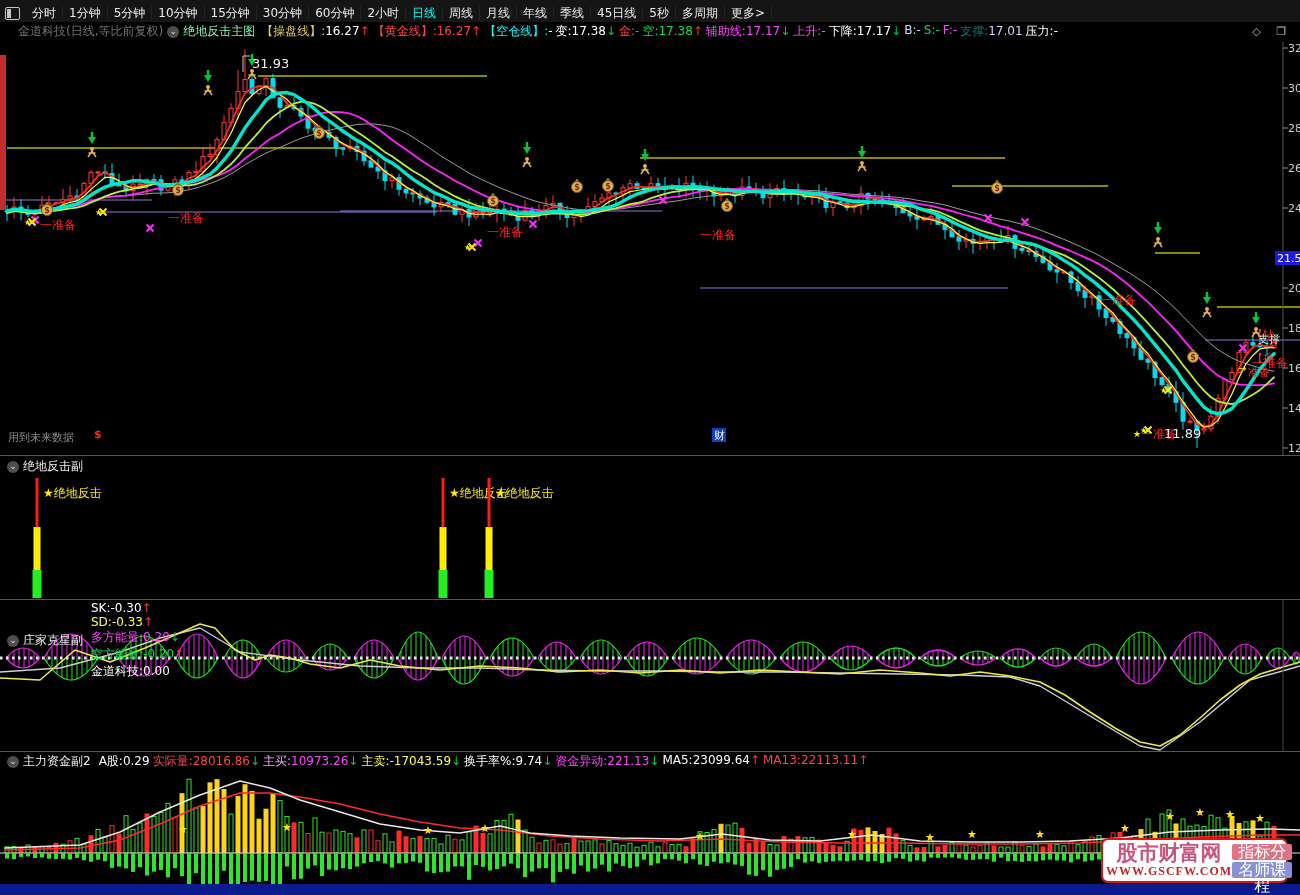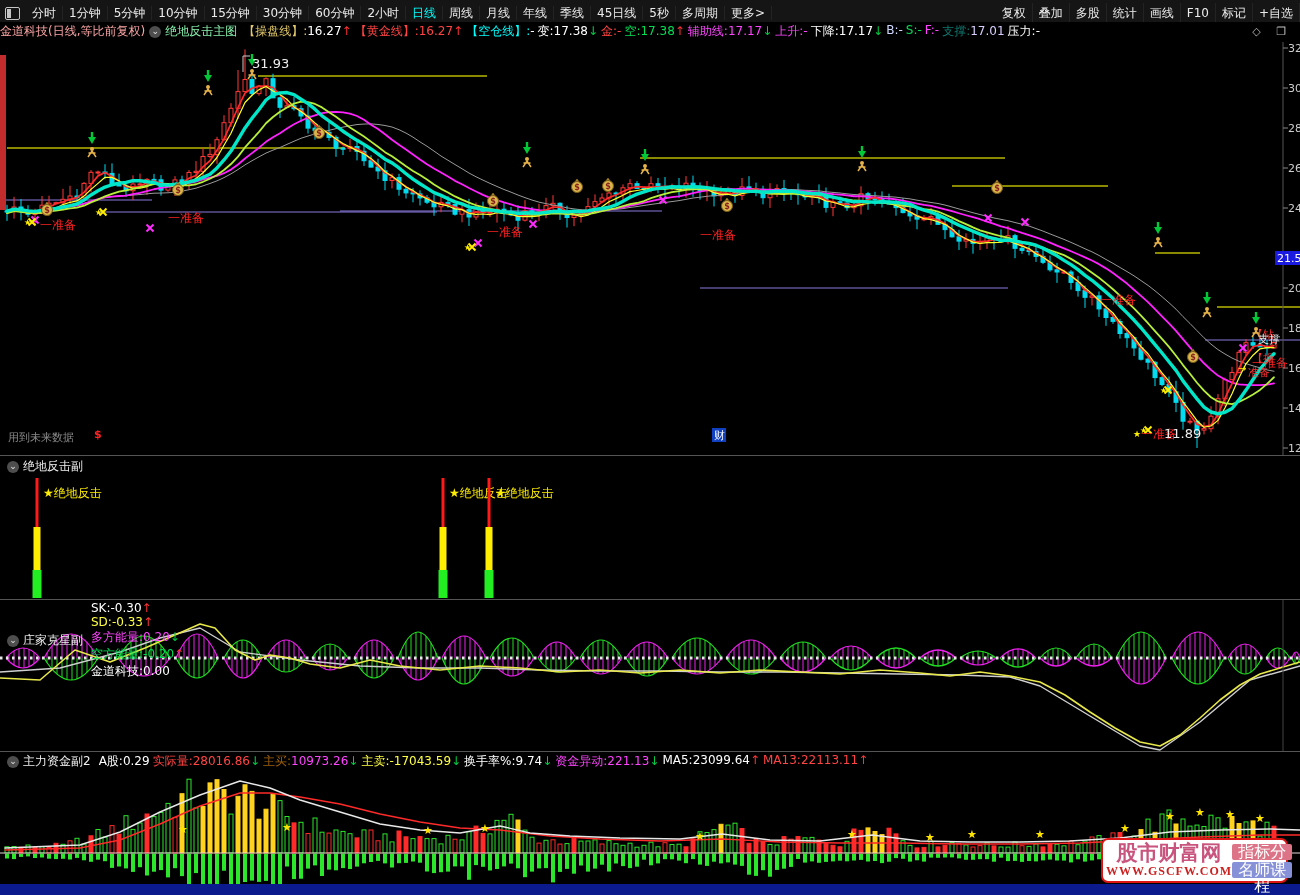--- a/index.html
+++ b/index.html
@@ -10,21 +10,21 @@
   .win-icon{width:13px;height:11px;border:1px solid #c5c5c5;border-radius:2px;margin:0 6px 0 5px;position:relative;flex:0 0 auto;}
   .win-icon::after{content:"";position:absolute;left:1px;top:1px;bottom:1px;width:4px;background:#c5c5c5;}
   .menu-item{padding:0 6px;color:#ececec;white-space:nowrap;border-right:1px solid #232323;line-height:20px;}
   .menu-item.active{color:#00ffff;}
   .menu-right{margin-left:auto;display:flex;}
   .info-bar{position:absolute;top:22px;left:0;width:1300px;height:19px;background:#000;display:flex;
             align-items:center;font-size:12px;white-space:nowrap;overflow:hidden;}
   .inf{margin-right:3px;}
   .chev-icon{display:inline-block;width:12px;height:12px;border-radius:50%;background:#4e4e4e;color:#e5e5e5;
              font-size:9px;line-height:11px;text-align:center;margin:0 4px;flex:0 0 auto;}
-  .stock-title{color:#fca5a5;margin-left:0;}
+  .stock-title{color:#737373;margin-left:18px;}
   .ind-title{color:#86efac;}
   .bar-right-icons{margin-left:auto;margin-right:8px;color:#bbb;letter-spacing:6px;font-size:11px;}
   .sep{position:absolute;left:0;width:1300px;height:1px;background:#555;z-index:4;}
   .red-bar{position:absolute;left:0;top:55px;width:6px;height:155px;background:#c22c2c;z-index:3;}
   .panel-svg{position:absolute;left:0;}
   .panel-header{position:absolute;left:3px;display:flex;align-items:center;font-size:12px;z-index:5;white-space:nowrap;}
   .ph-title{color:#f0f0f0;margin-right:8px;}
   .watermark{position:absolute;left:1101px;top:838px;width:187px;height:45px;background:#fff;border:2px solid #dd1414;
              border-radius:7px;z-index:9;display:flex;align-items:center;padding:1px 3px;box-sizing:border-box;}
   .wm-left{flex:1;text-align:center;}
@@ -35,30 +35,20 @@
   .wm-badge.b1{background:#dd7386;}
   .wm-badge.b2{background:#8791d8;}
   .bottom-strip{position:absolute;left:0;top:884px;width:1300px;height:11px;background:#0b1b8e;z-index:2;}
 </style>
 </head>
 <body>
 
 <div class="menu-bar">
   <span class="win-icon"></span>
   <span id="menu-left"><span class="menu-item">分时</span><span class="menu-item">1分钟</span><span class="menu-item">5分钟</span><span class="menu-item">10分钟</span><span class="menu-item">15分钟</span><span class="menu-item">30分钟</span><span class="menu-item">60分钟</span><span class="menu-item">2小时</span><span class="menu-item active">日线</span><span class="menu-item">周线</span><span class="menu-item">月线</span><span class="menu-item">年线</span><span class="menu-item">季线</span><span class="menu-item">45日线</span><span class="menu-item">5秒</span><span class="menu-item">多周期</span><span class="menu-item">更多&gt;</span></span>
-  <span class="menu-right" id="menu-right">
-      <span class="menu-item">复权</span>
-      <span class="menu-item">叠加</span>
-      <span class="menu-item">多股</span>
-      <span class="menu-item">统计</span>
-      <span class="menu-item">画线</span>
-      <span class="menu-item">F10</span>
-      <span class="menu-item">标记</span>
-      <span class="menu-item">+自选</span>
-    </span>
 </div>
 
 <div class="info-bar">
   <span class="stock-title">金道科技(日线,等比前复权)</span>
   <span class="chev-icon">⌄</span>
   <span class="ind-title">绝地反击主图</span>
   <span id="info-fields" style="display:flex;margin-left:6px;">
       <span class="inf"><span style="color: rgb(227, 201, 106);">【操盘线】:</span><span style="color: rgb(255, 255, 255);">16.27</span><span style="color: rgb(255, 51, 51);">↑</span></span>
       <span class="inf"><span style="color: rgb(255, 68, 68);">【黄金线】:</span><span style="color: rgb(255, 68, 68);">16.27</span><span style="color: rgb(255, 51, 51);">↑</span></span>
       <span class="inf"><span style="color: rgb(0, 255, 255);">【空仓线】:</span><span style="color: rgb(255, 255, 255);">-</span></span>
@@ -1138,21 +1128,21 @@
     <line x1="1283" y1="600" x2="1283" y2="751" stroke="#444" stroke-width="1"></line>
   </svg>
 
 <div class="sep" style="top:751px;"></div>
 <div class="panel-header" style="top:753px;">
   <span class="chev-icon">⌄</span>
   <span class="ph-title">主力资金副2</span>
   <span id="zijin-fields" style="display:flex;">
       <span class="inf"><span style="color: rgb(255, 255, 255);">A股:</span><span style="color: rgb(255, 255, 255);">0.29</span></span>
       <span class="inf"><span style="color: rgb(255, 68, 68);">实际量:</span><span style="color: rgb(255, 68, 68);">28016.86</span><span style="color: rgb(0, 204, 68);">↓</span></span>
-      <span class="inf"><span style="color: #a16207;">主买:</span><span style="color: rgb(255, 68, 255);">10973.26</span><span style="color: rgb(0, 204, 68);">↓</span></span>
+      <span class="inf"><span style="color: #f0abfc;">主买:</span><span style="color: rgb(255, 68, 255);">10973.26</span><span style="color: rgb(0, 204, 68);">↓</span></span>
       <span class="inf"><span style="color: rgb(255, 255, 68);">主卖:</span><span style="color: rgb(255, 255, 68);">-17043.59</span><span style="color: rgb(0, 204, 68);">↓</span></span>
       <span class="inf"><span style="color: rgb(255, 255, 255);">换手率%:</span><span style="color: rgb(255, 255, 255);">9.74</span><span style="color: rgb(0, 204, 68);">↓</span></span>
       <span class="inf"><span style="color: rgb(255, 68, 255);">资金异动:</span><span style="color: rgb(255, 68, 255);">221.13</span><span style="color: rgb(0, 204, 68);">↓</span></span>
       <span class="inf"><span style="color: rgb(255, 255, 255);">MA5:</span><span style="color: rgb(255, 255, 255);">23099.64</span><span style="color: rgb(255, 51, 51);">↑</span></span>
       <span class="inf"><span style="color: rgb(255, 68, 68);">MA13:</span><span style="color: rgb(255, 68, 68);">22113.11</span><span style="color: rgb(255, 51, 51);">↑</span></span>
     </span>
 </div>
 <svg id="svg-zijin" class="panel-svg" style="top:752px;" width="1300" height="132" viewBox="0 752 1300 132">
     <rect x="5" y="846.8" width="4" height="6.2" fill="none" stroke="#2ce62c" stroke-width="1"></rect>
     <rect x="5" y="854" width="4" height="4.5" fill="#2ce62c"></rect>

